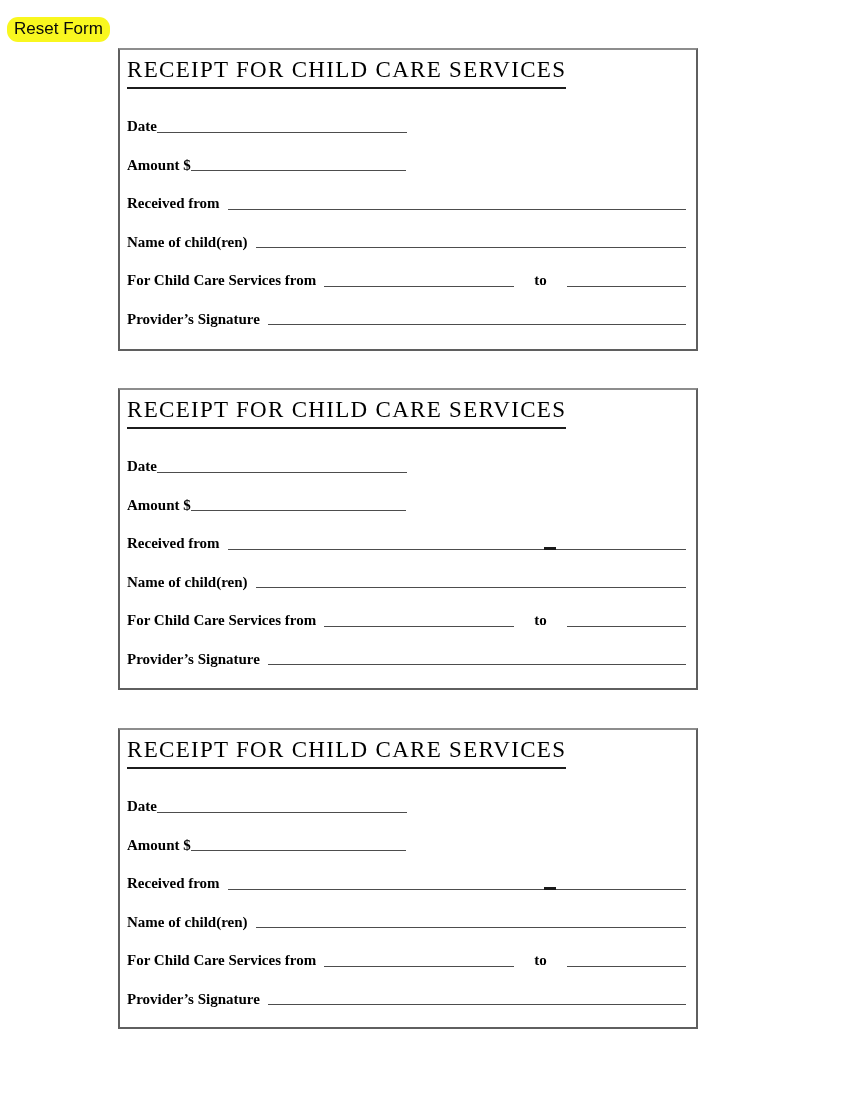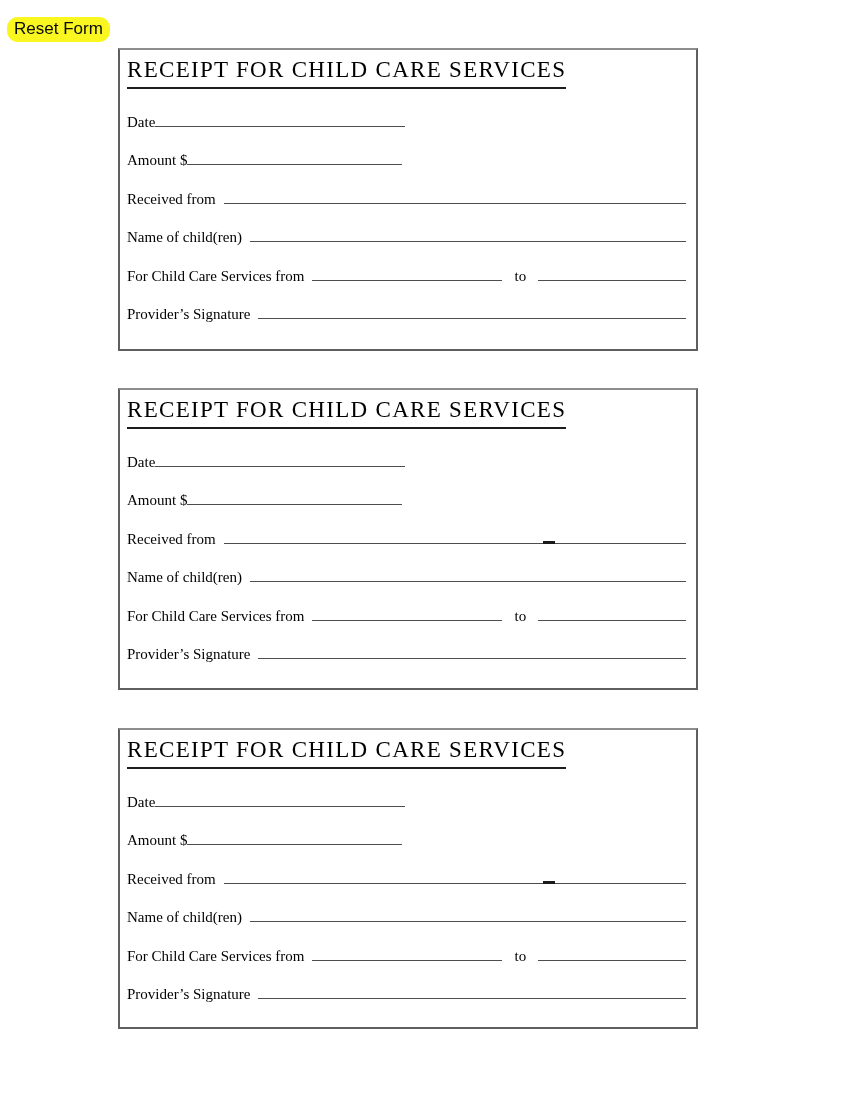--- a/index.html
+++ b/index.html
@@ -51,42 +51,42 @@
     font-size: 23px;
     letter-spacing: 1.3px;
     border-bottom: 2px solid #1c1c1c;
     padding-bottom: 2px;
     line-height: 1.25;
     white-space: nowrap;
   }
 
   .row {
     display: flex;
-    align-items: flex-start;
+    align-items: center;
     height: 24px;
     margin-top: 14.5px;
-    font-weight: normal;
+    font-weight: bold;
     font-size: 15px;
     line-height: 1;
     white-space: nowrap;
   }
   .row.first { margin-top: 26px; }
 
   .field-line {
     display: inline-block;
     border-bottom: 1.7px solid #4d4d4d;
     height: 12px;
     position: relative;
   }
   .w-date    { width: 250px; }
   .w-amount  { width: 215px; }
   .w-fill    { flex: 1 1 auto; }
   .w-from    { width: 190px; }
   .gap       { display: inline-block; width: 8px; }
-  .to-label  { margin: 0 12px; }
+  .to-label  { margin: 0 20px; }
 
   
   .split-mark {
     display: none;
     position: absolute;
     left: 69%;
     bottom: -1px;
     width: 12px;
     height: 2.6px;
     background: #1a1a1a;

